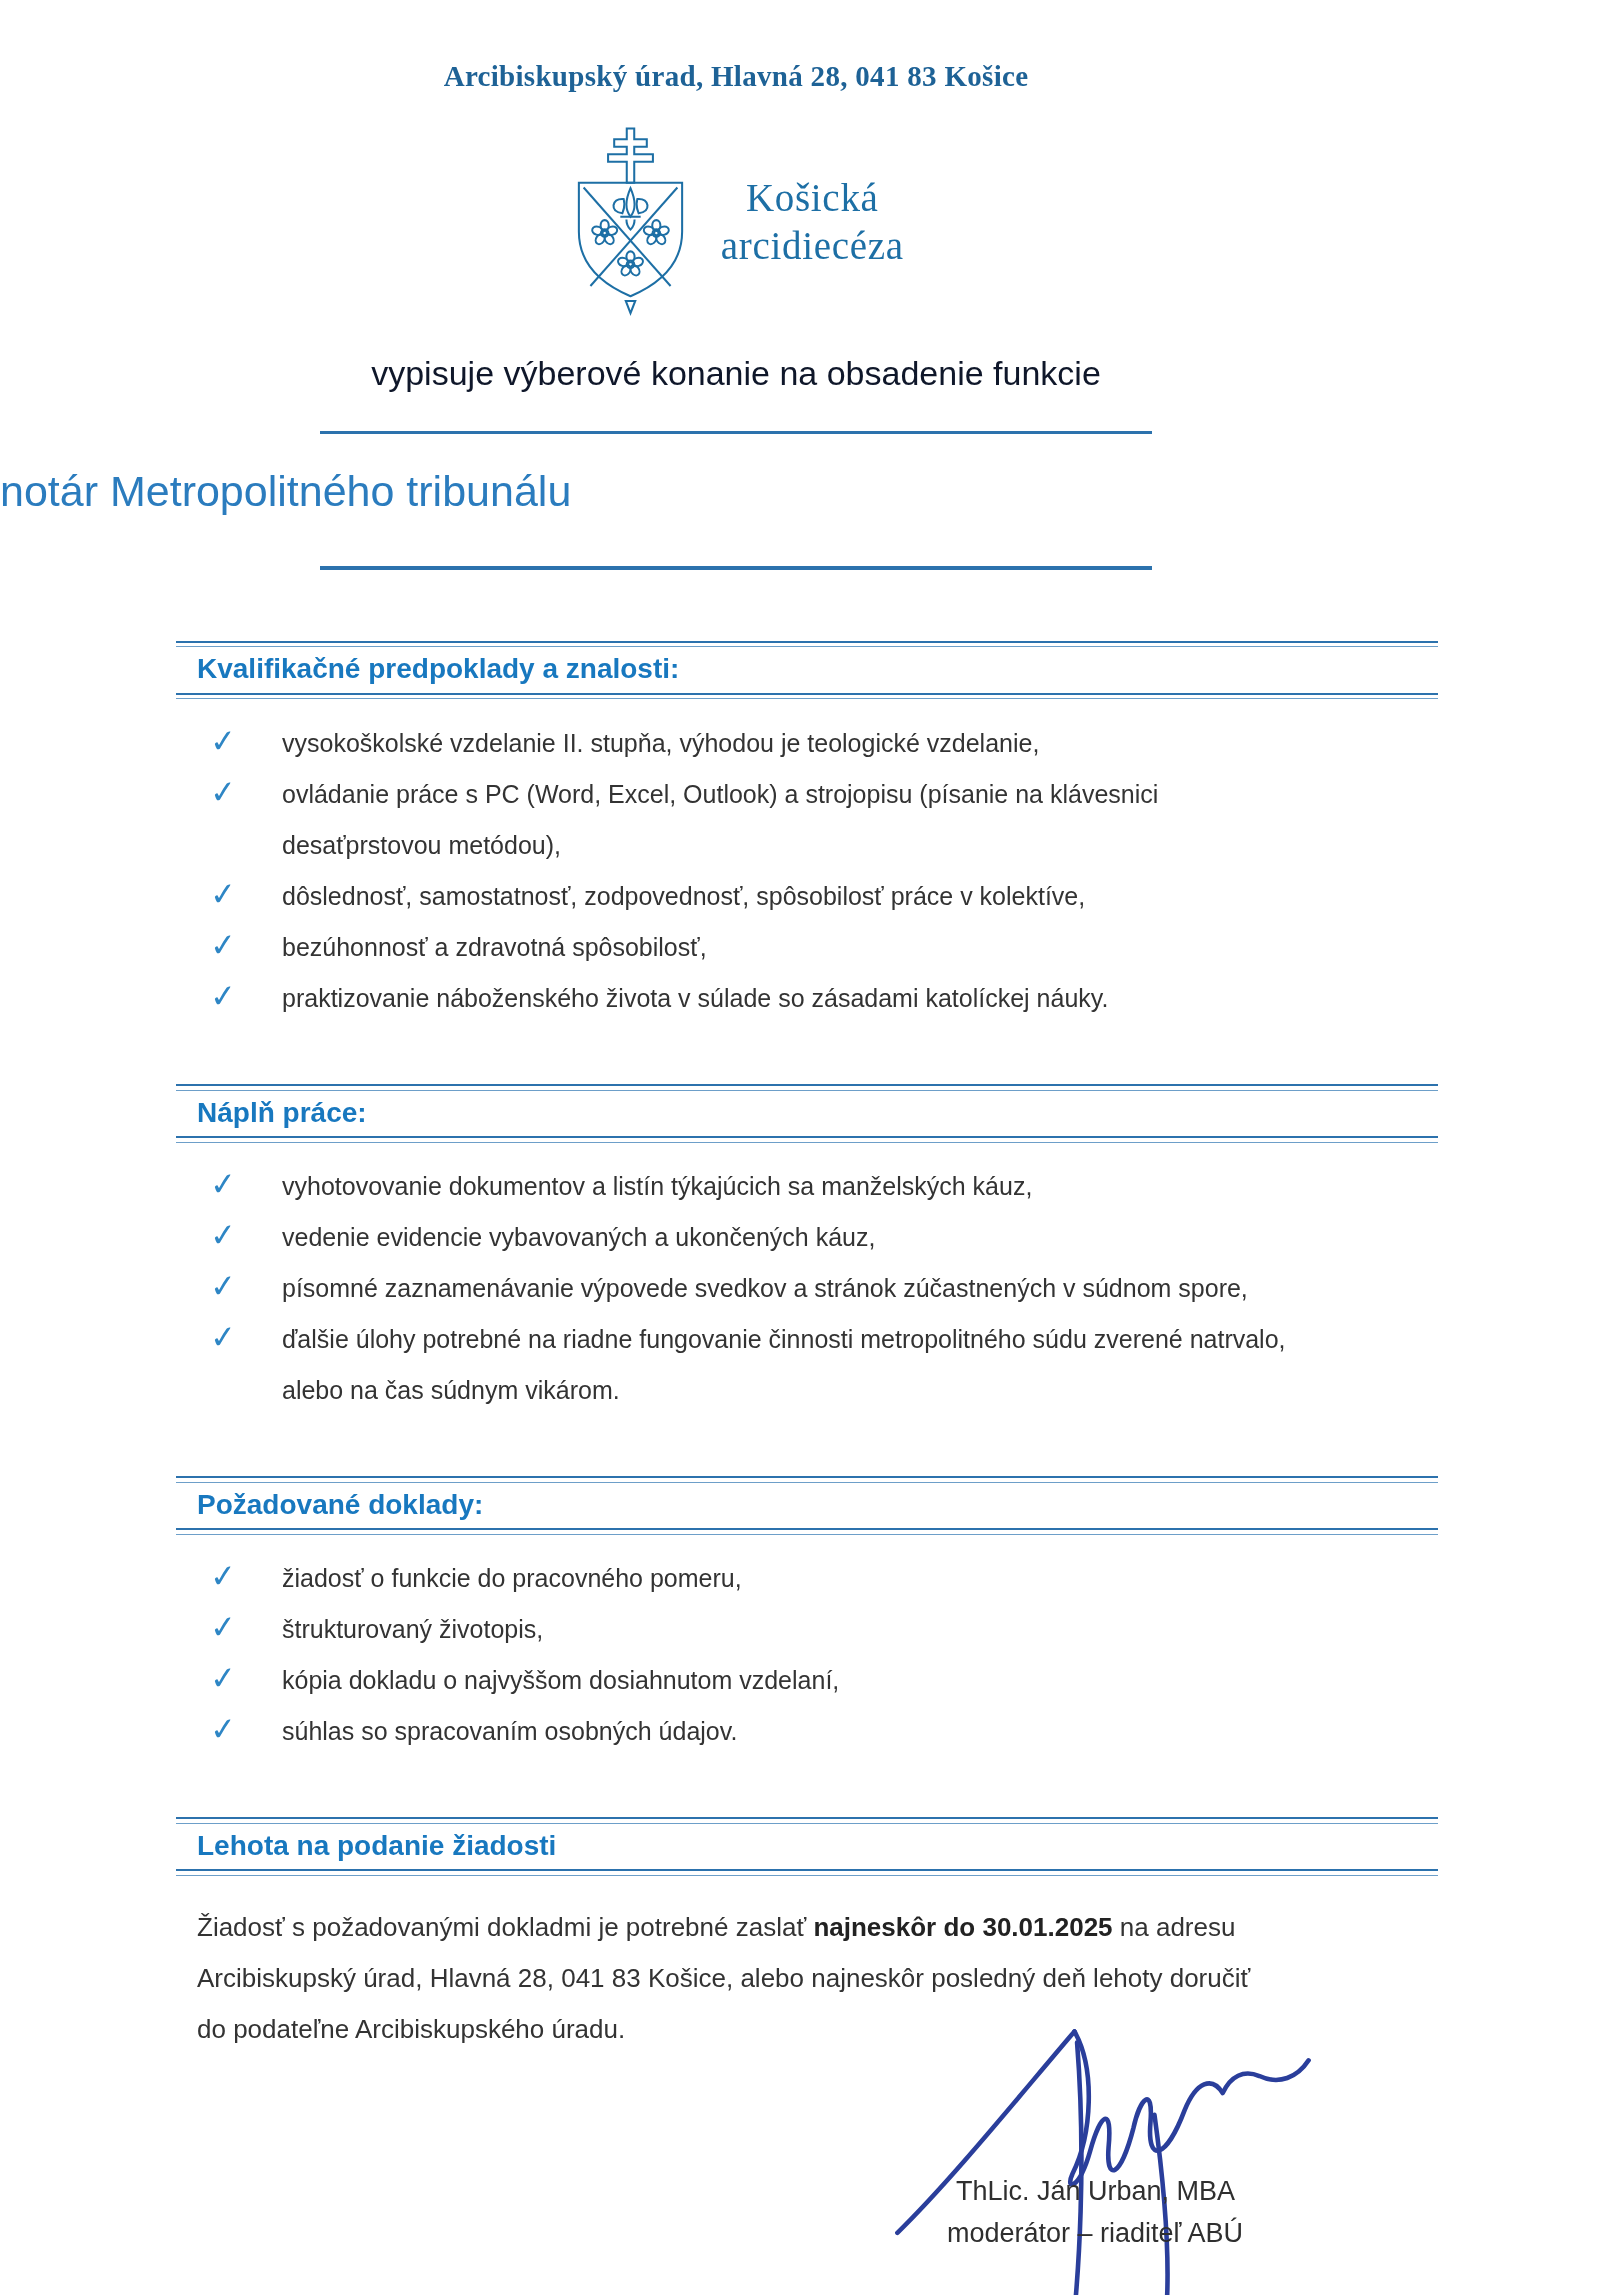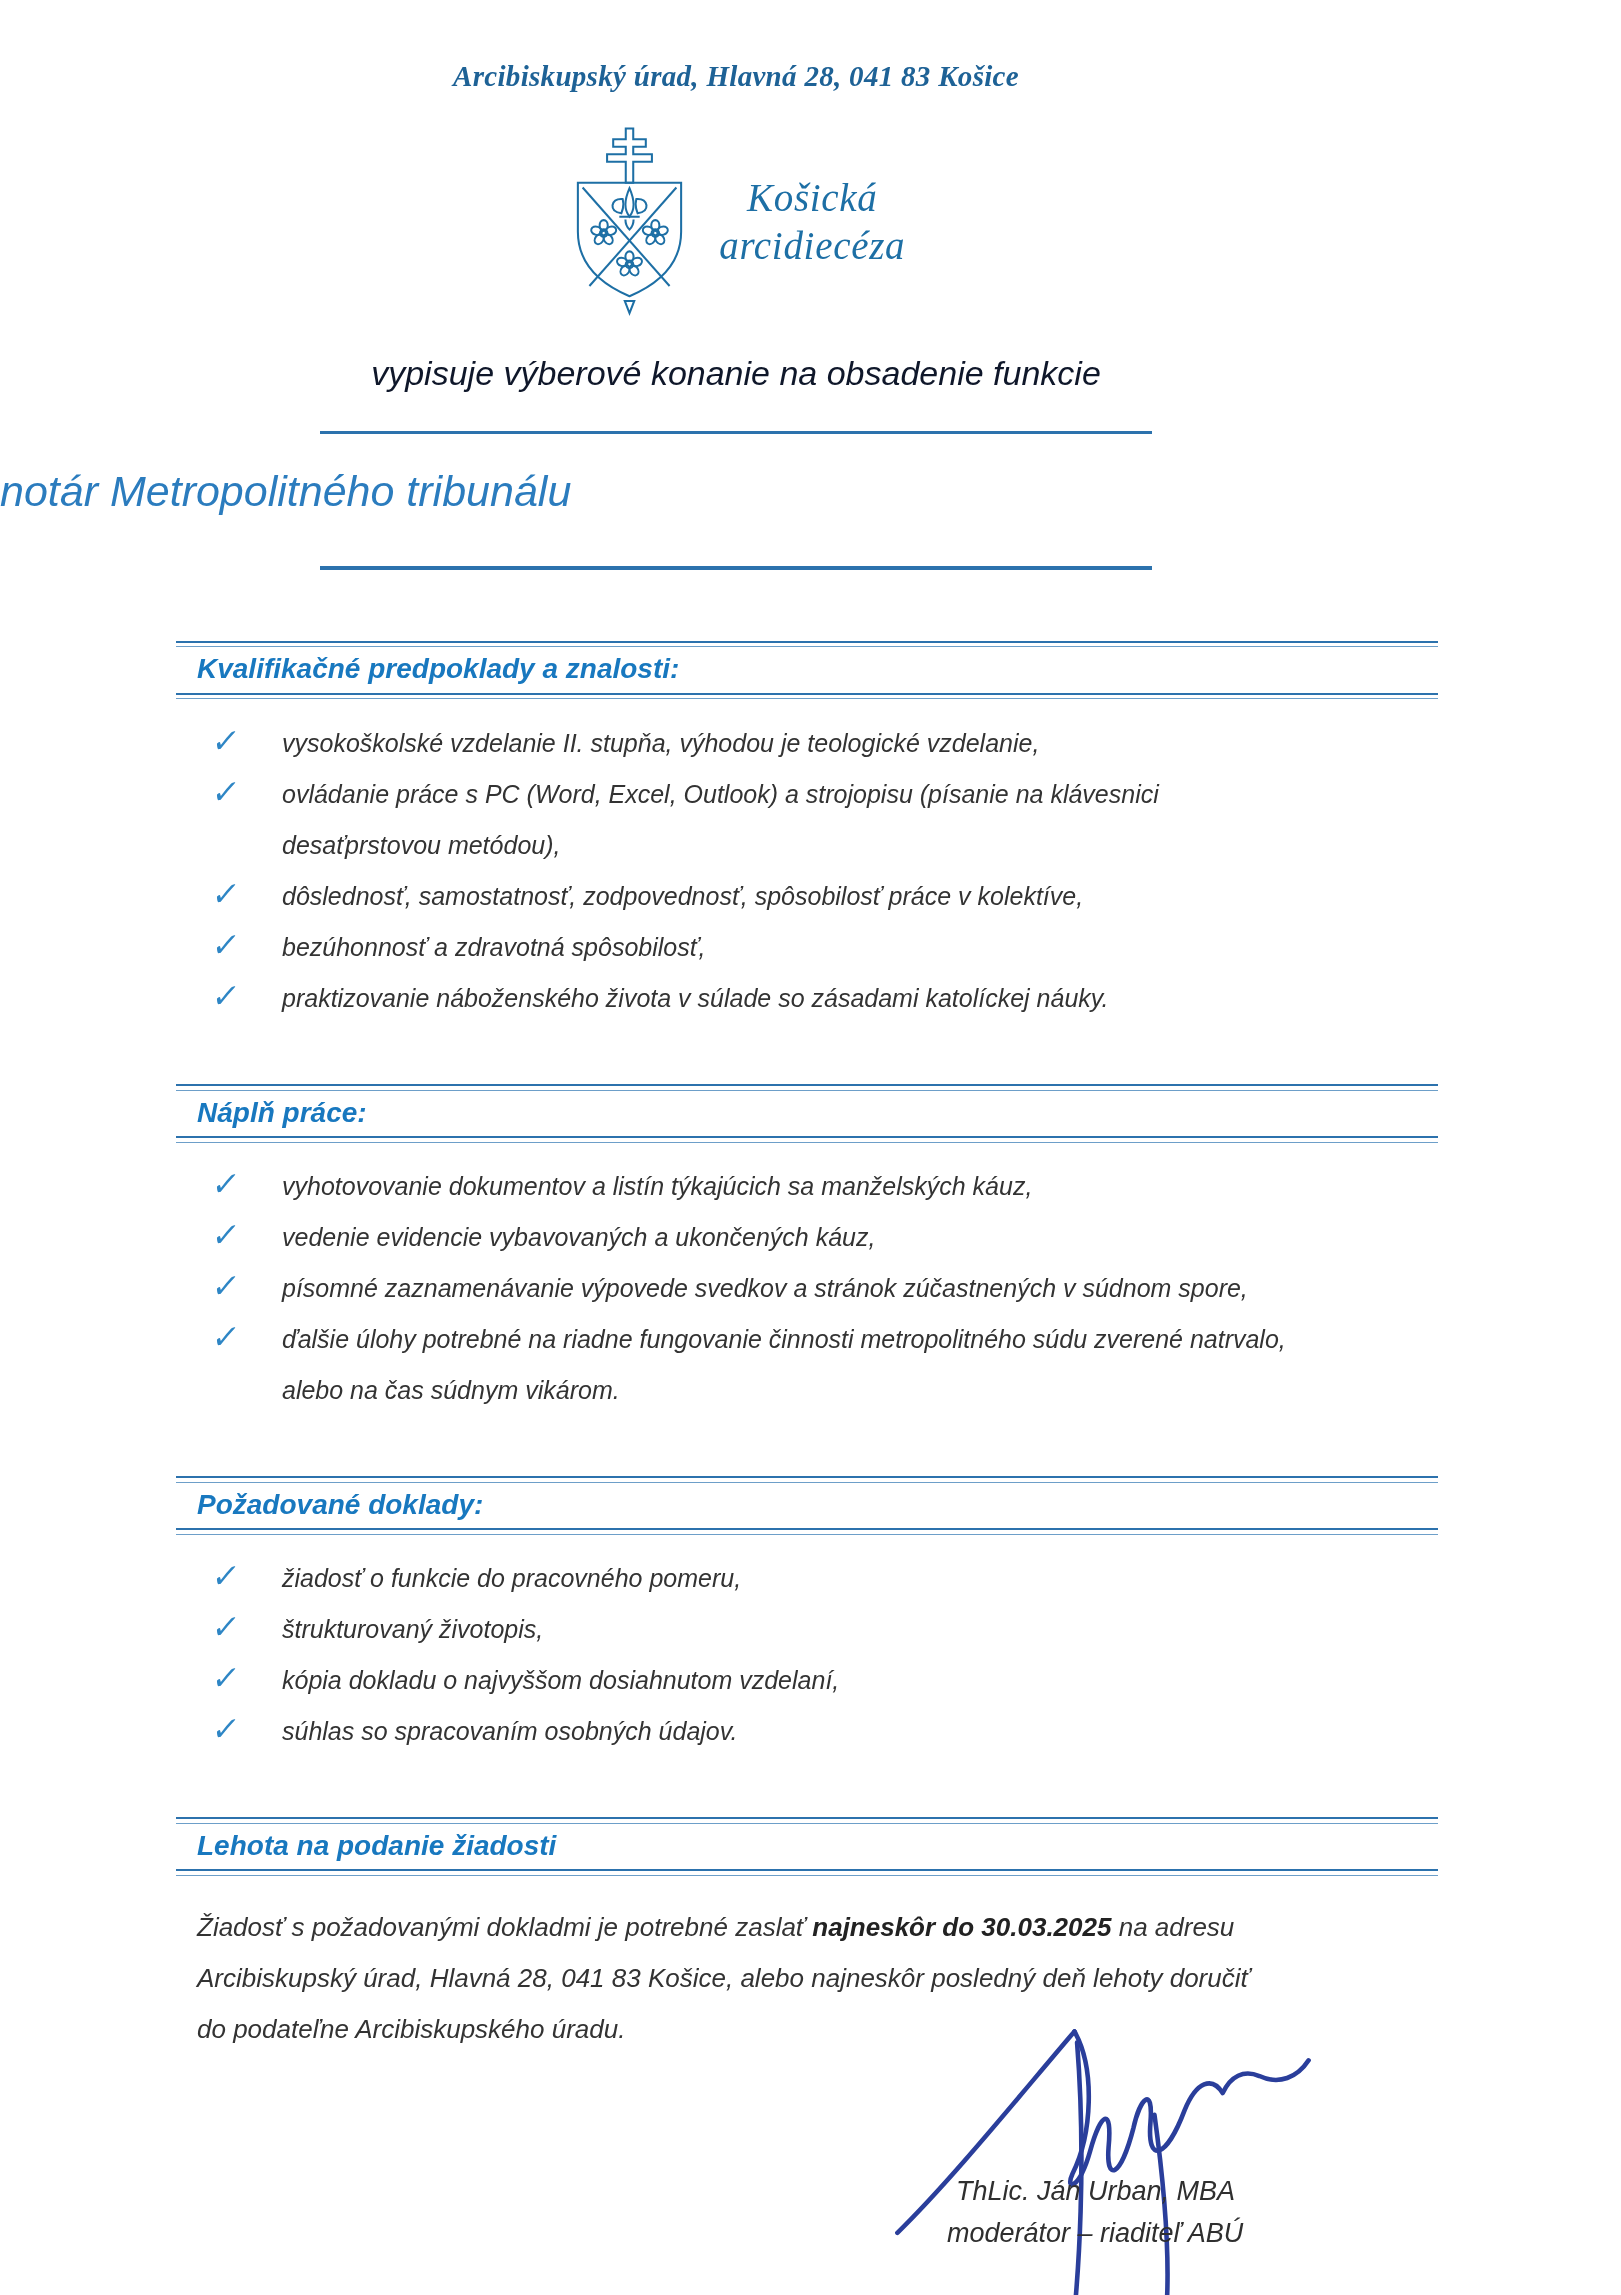--- a/index.html
+++ b/index.html
@@ -5,21 +5,21 @@
 <style>
   html,body{margin:0;padding:0;}
   body{
     width:1622px;height:2295px;
     background:#ffffff;
     font-family:"Liberation Sans", sans-serif;
     color:#333333;
     position:relative;
     overflow:hidden;
   }
-  .page{width:1472px;height:2295px;position:relative;font-style:italic;}
+  .page{width:1472px;height:2295px;position:relative;}
 
   
   .address{
     padding-top:60px;
     text-align:center;
     font-family:"Liberation Serif", serif;
     font-weight:600;
     font-size:29px;
     letter-spacing:0.3px;
     color:#1e6296;
@@ -273,21 +273,21 @@
       </li>
     </ul>
   </div>
 
   <div class="section tight">
     <div class="sec-rule"></div>
     <div class="sec-heading">Lehota na podanie žiadosti</div>
     <div class="sec-rule"></div>
   </div>
 
-  <p class="deadline"><span>Žiadosť s požadovanými dokladmi je potrebné zaslať </span><b>najneskôr do 30.03.2025</b><span> na adresu Arcibiskupský úrad, Hlavná 28, 041 83 Košice, alebo najneskôr posledný deň lehoty doručiť do podateľne Arcibiskupského úradu.</span></p>
+  <p class="deadline"><span>Žiadosť s požadovanými dokladmi je potrebné zaslať </span><b>najneskôr do 30.01.2025</b><span> na adresu Arcibiskupský úrad, Hlavná 28, 041 83 Košice, alebo najneskôr posledný deň lehoty doručiť do podateľne Arcibiskupského úradu.</span></p>
 
   <div class="signature-block">
     <svg class="signature-svg" width="446" height="374" viewBox="0 0 680 570" aria-hidden="true">
       <path d="M28,335 C110,255 215,125 298,28"></path>
       <path d="M298,28 C330,85 325,185 295,245 C283,272 305,270 322,210 C338,152 356,140 350,205 C346,258 368,252 388,175 C398,130 418,110 414,165 C408,232 438,222 466,148 C484,104 508,96 524,122 C536,96 556,86 580,96 C610,110 638,98 655,72"></path>
       <path d="M302,45 C315,210 308,400 288,540"></path>
       <path d="M420,155 C440,300 448,430 430,515"></path>
     </svg>
     <div class="sig-name">ThLic. Ján Urban, MBA</div>
     <div class="sig-role">moderátor – riaditeľ ABÚ</div>

